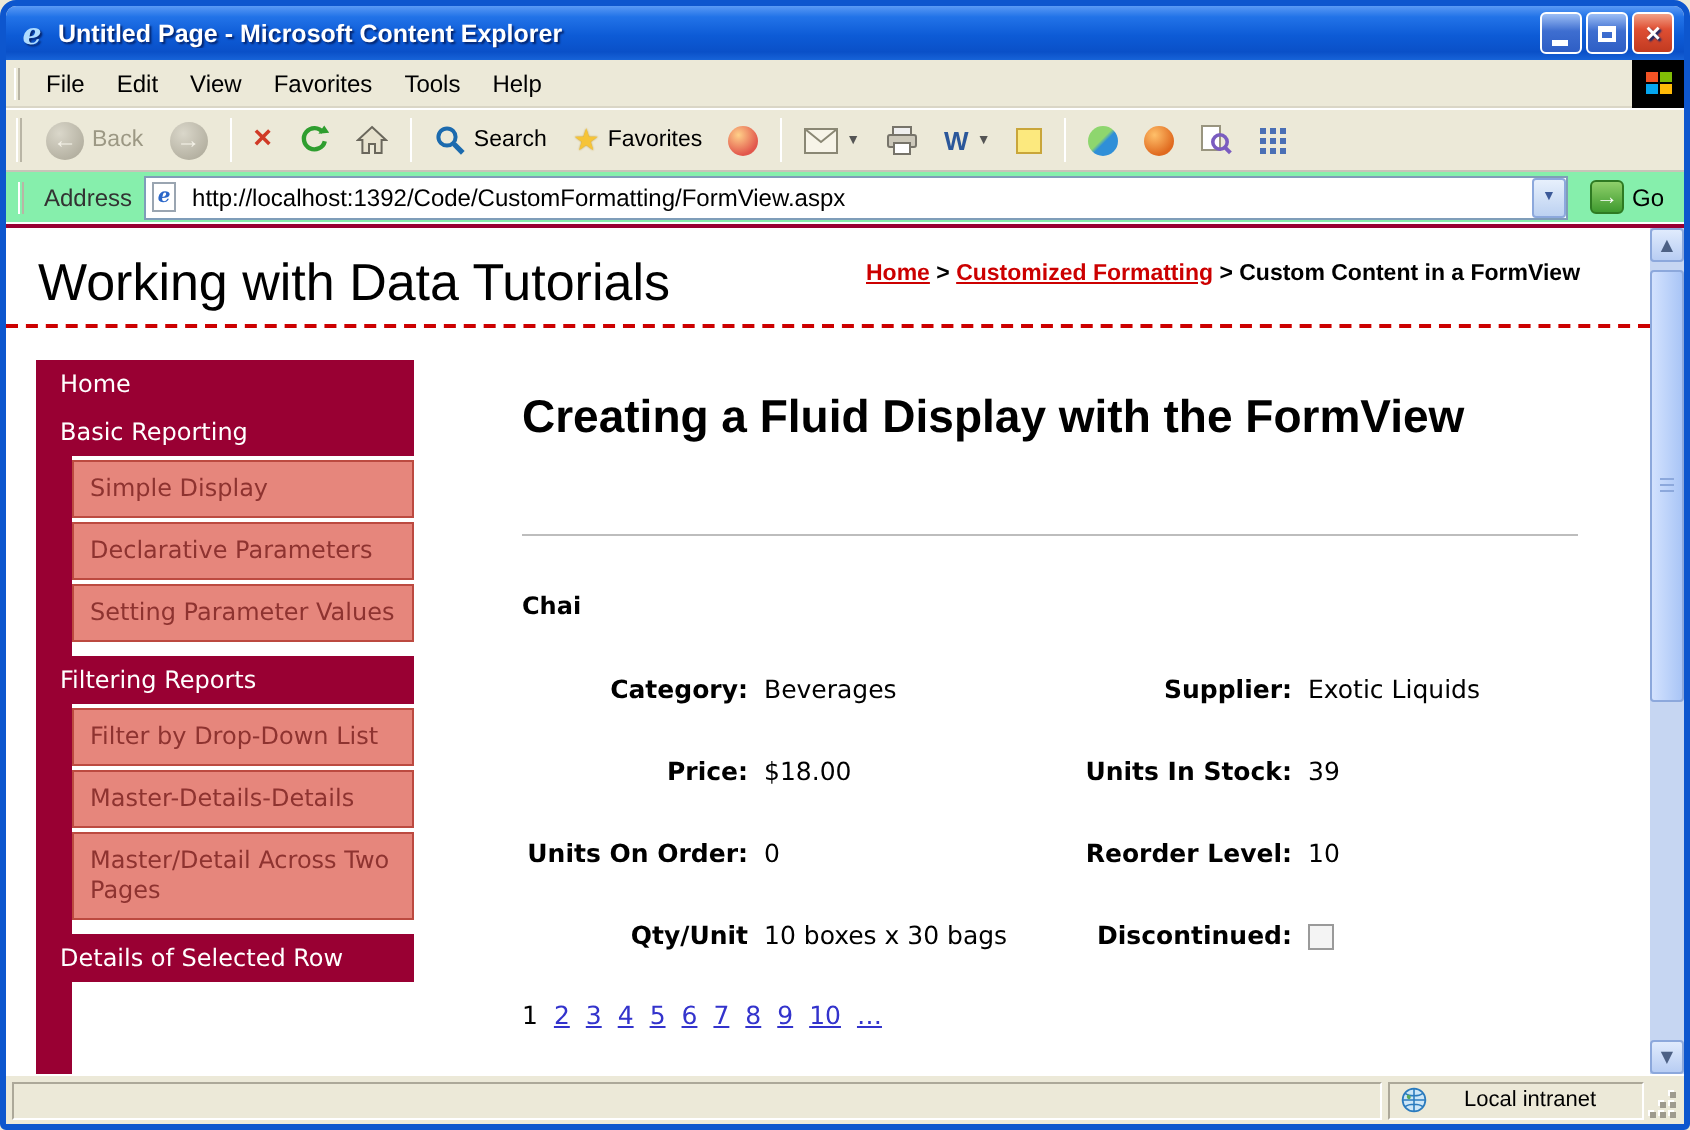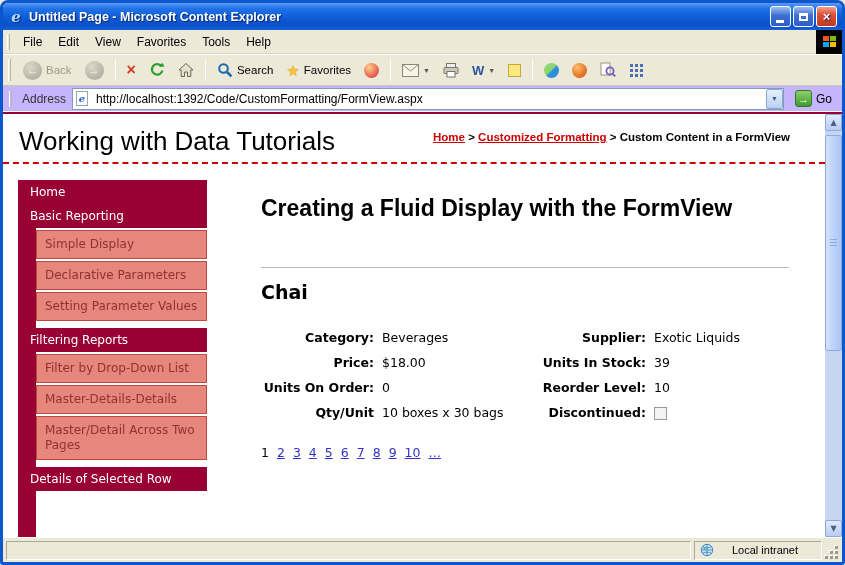--- a/index.html
+++ b/index.html
@@ -47,21 +47,21 @@
   .wordw{color:#2B579A;font-weight:bold;font-size:13px;}
   .ddm{font-size:7px;color:#555;}
   .discuss{width:13px;height:13px;background:#FCE97E;border:1px solid #C9A63A;}
   .addon1{width:15px;height:15px;border-radius:50%;background:linear-gradient(135deg,#8ED66E 45%,#2F8FD8 55%);}
   .addon2{width:15px;height:15px;border-radius:50%;background:radial-gradient(circle at 35% 30%,#FFC06A,#E06A1F 70%);}
   .dotgridwrap{width:15px;height:15px;display:flex;align-items:flex-start;}
   .dotgrid{width:3px;height:3px;background:#4A6FB5;margin:1px;
     box-shadow:5px 0 #4A6FB5,10px 0 #4A6FB5,0 5px #4A6FB5,5px 5px #4A6FB5,10px 5px #4A6FB5,0 10px #4A6FB5,5px 10px #4A6FB5,10px 10px #4A6FB5;}
 
   .addressbar{height:26px;flex:0 0 26px;display:flex;align-items:center;gap:6px;padding:2px 5px;
-    background:#c4b5fd;font-size:12px;border-bottom:1px solid #fff;}
+    background:#86efac;font-size:12px;border-bottom:1px solid #fff;}
   .addr-label{color:#333;}
   .addr-box{flex:1;height:22px;background:#fff;border:1px solid #7F9DB9;display:flex;align-items:center;padding-left:3px;}
   .favicon{width:12px;height:15px;background:#fff;border:1px solid #9AA5B1;display:flex;align-items:center;
     justify-content:center;font:italic bold 10px "DejaVu Serif",serif;color:#2A66C9;margin-right:4px;}
   .url{flex:1;border:none;outline:none;font:12px "Liberation Sans",sans-serif;height:18px;padding:4px;background:transparent;}
   .combo-drop{width:17px;height:20px;background:linear-gradient(180deg,#E7F0FC,#BCD1F1);
     border:1px solid #8CA8DC;border-radius:2px;display:flex;align-items:center;justify-content:center;
     font-size:7px;color:#3C5A99;}
   .gobtn{display:flex;align-items:center;gap:4px;padding:1px 5px;border-radius:3px;}
   .goico{width:17px;height:17px;border-radius:3px;background:linear-gradient(180deg,#8FD06B,#3F9A2F);
@@ -87,22 +87,22 @@
   .side-item.s{background:var(--maroon,#990033);color:#fff;padding:4px 8px 4px 12px;line-height:16px;}
   .side-item.u{margin-left:18px;background:var(--pink,#E6867C);border:1px solid var(--pink_border,#BC4A40);
     color:var(--sub_text,#8E3330);padding:6px 8px;line-height:15px;margin-top:2px;}
   .side-item.gapb{margin-top:7px;}
 
   
   .main{flex:1;padding:0 36px 0 54px;overflow:hidden;}
   .h1{font-size:23px;font-weight:bold;color:#000;line-height:29px;margin-top:14px;max-width:505px;
     font-family:"Liberation Sans",sans-serif;}
   .hrline{border-top:1px solid #BDBDBD;margin-top:44px;}
-  .pname{font-size:19px;font-weight:bold;margin-top:13px;}
-  .fgrid{display:grid;grid-template-columns:118px 160px 112px auto;row-gap:8px;margin-top:26px;
+  .pname{font-size:12px;font-weight:bold;margin-top:28px;}
+  .fgrid{display:grid;grid-template-columns:118px 160px 112px auto;row-gap:24px;margin-top:26px;
     font-size:12.5px;line-height:17px;align-items:center;}
   .gl{font-weight:bold;text-align:right;padding-right:5px;}
   .gv{padding-left:3px;}
   .cb{display:inline-block;width:13px;height:13px;border:1px solid #9A9A9A;background:#F4F4F4;vertical-align:middle;}
   .pager{display:flex;gap:8px;margin-top:24px;font-size:12.5px;}
   .plink{color:var(--link_blue,#3333CC);text-decoration:underline;cursor:pointer;}
   .pcur{color:#000;}
 
   
   .vscroll{width:17px;flex:0 0 17px;display:flex;flex-direction:column;background:#C6D6F2;}

